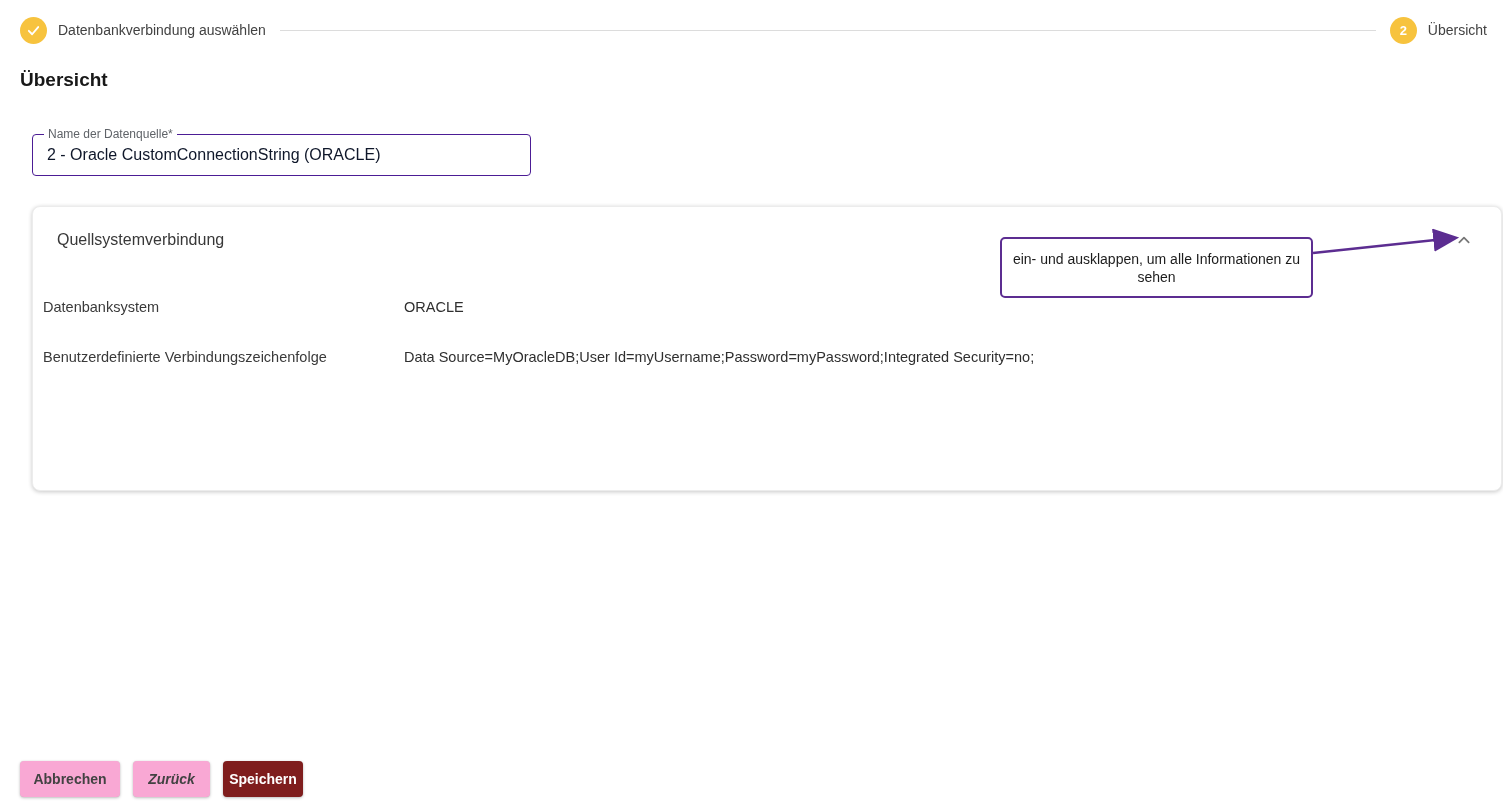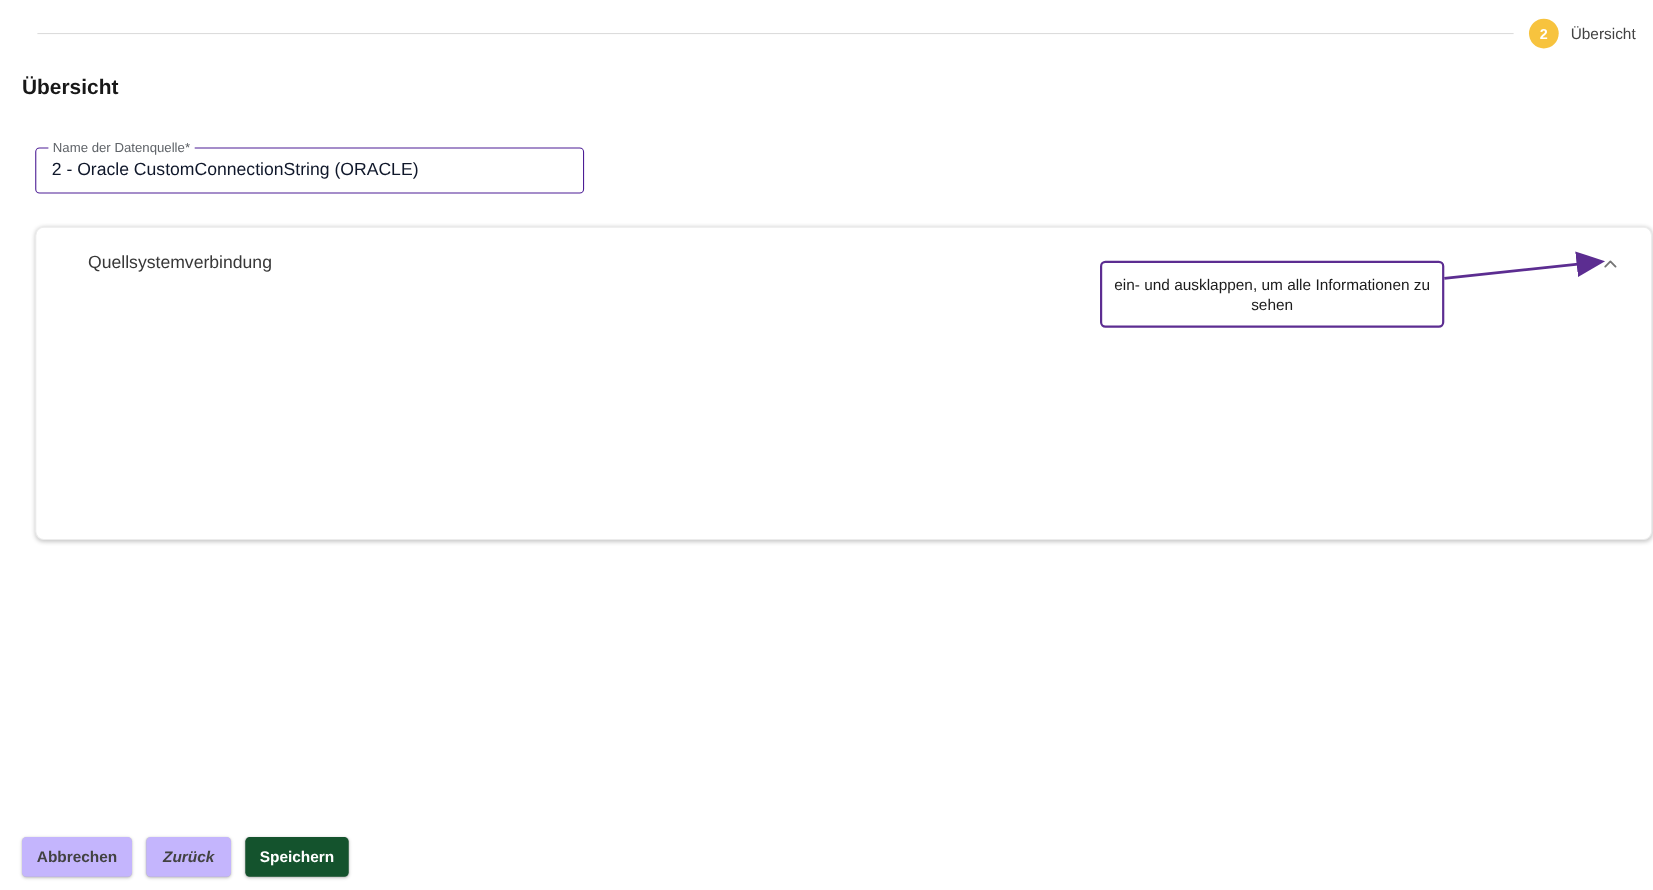--- a/index.html
+++ b/index.html
@@ -59,21 +59,21 @@
   
   .card {
     position: absolute; left: 32px; top: 206px;
     width: 1470px; height: 285px;
     background: #ffffff;
     border: 1px solid #ececec; border-radius: 8px;
     box-shadow: 0 1px 4px rgba(0,0,0,0.22);
   }
   .card-title {
     position: absolute; left: 24px; top: 24px;
-    font-size: 16px; color: #383838; margin-left: 23px;
+    font-size: 16px; color: #383838;
   }
   .collapse-btn {
     position: absolute; right: 22px; top: 18px;
     width: 30px; height: 30px;
     background: transparent; border: none; cursor: pointer;
     display: flex; align-items: center; justify-content: center;
   }
   .summary-row { position: absolute; left: 10px; right: 24px; font-size: 14.5px; }
   .summary-row.row-0 { top: 92px; }
   .summary-row.row-1 { top: 142px; }
@@ -97,29 +97,37 @@
   .callout-arrow { position: absolute; left: 1302px; top: 224px; pointer-events: none; }
 
   
   .footer { position: absolute; left: 20px; top: 761px; display: flex; }
   .btn {
     height: 36px; border: none; border-radius: 4px;
     font-family: "Liberation Sans", "DejaVu Sans", sans-serif;
     font-size: 14px; font-weight: bold; cursor: pointer;
     box-shadow: 0 1px 3px rgba(0,0,0,0.25), 0 0 1px rgba(0,0,0,0.15);
   }
-  .btn-plain { background: #c4b5fd; color: #424242; }
+  .btn-plain { background: #f9a8d4; color: #424242; }
   .btn-cancel { width: 100px; margin-right: 13px; }
   .btn-back   { width: 77px;  margin-right: 13px; font-style: italic; }
-  .btn-save   { width: 94px; background: #14532d; color: #ffffff; }
+  .btn-save   { width: 80px; background: #7f1d1d; color: #ffffff; }
 </style>
 </head>
 <body>
 
 <div class="stepper">
+  <div class="step">
+    <span class="step-circle">
+      <svg width="15" height="15" viewBox="0 0 24 24">
+        <polyline points="4.5,12.5 9.8,18 19.5,6.5" fill="none" stroke="#ffffff" stroke-width="3" stroke-linecap="round" stroke-linejoin="round"></polyline>
+      </svg>
+    </span>
+    <span class="step-label">Datenbankverbindung auswählen</span>
+  </div>
   <div class="step-connector"></div>
   <div class="step">
     <span class="step-circle">2</span>
     <span class="step-label">Übersicht</span>
   </div>
 </div>
 
 <h1 class="page-title">Übersicht</h1>
 
 <div class="text-field">
@@ -128,20 +136,26 @@
 </div>
 
 <div class="card">
   <div class="card-title">Quellsystemverbindung</div>
   <button class="collapse-btn">
     <svg width="16" height="16" viewBox="0 0 24 24">
       <polyline points="5,15.5 12,8.5 19,15.5" fill="none" stroke="#767676" stroke-width="2.6" stroke-linecap="round" stroke-linejoin="round"></polyline>
     </svg>
   </button>
 
+  <div class="summary-row row-0">
+    <span class="row-label">Datenbanksystem</span><span class="row-value">ORACLE</span>
+  </div>
+  <div class="summary-row row-1">
+    <span class="row-label">Benutzerdefinierte Verbindungszeichenfolge</span><span class="row-value">Data Source=MyOracleDB;User Id=myUsername;Password=myPassword;Integrated Security=no;</span>
+  </div>
 </div>
 
 <div class="callout">
   <span>ein- und ausklappen, um alle Informationen zu sehen</span>
 </div>
 <svg class="callout-arrow" width="166" height="38" viewBox="0 0 166 38">
   <defs>
     <marker id="arrowhead" markerWidth="10" markerHeight="9" refX="8" refY="4.5" orient="auto">
       <polygon points="0 0, 10 4.5, 0 9" fill="#5C2D91"></polygon>
     </marker>

